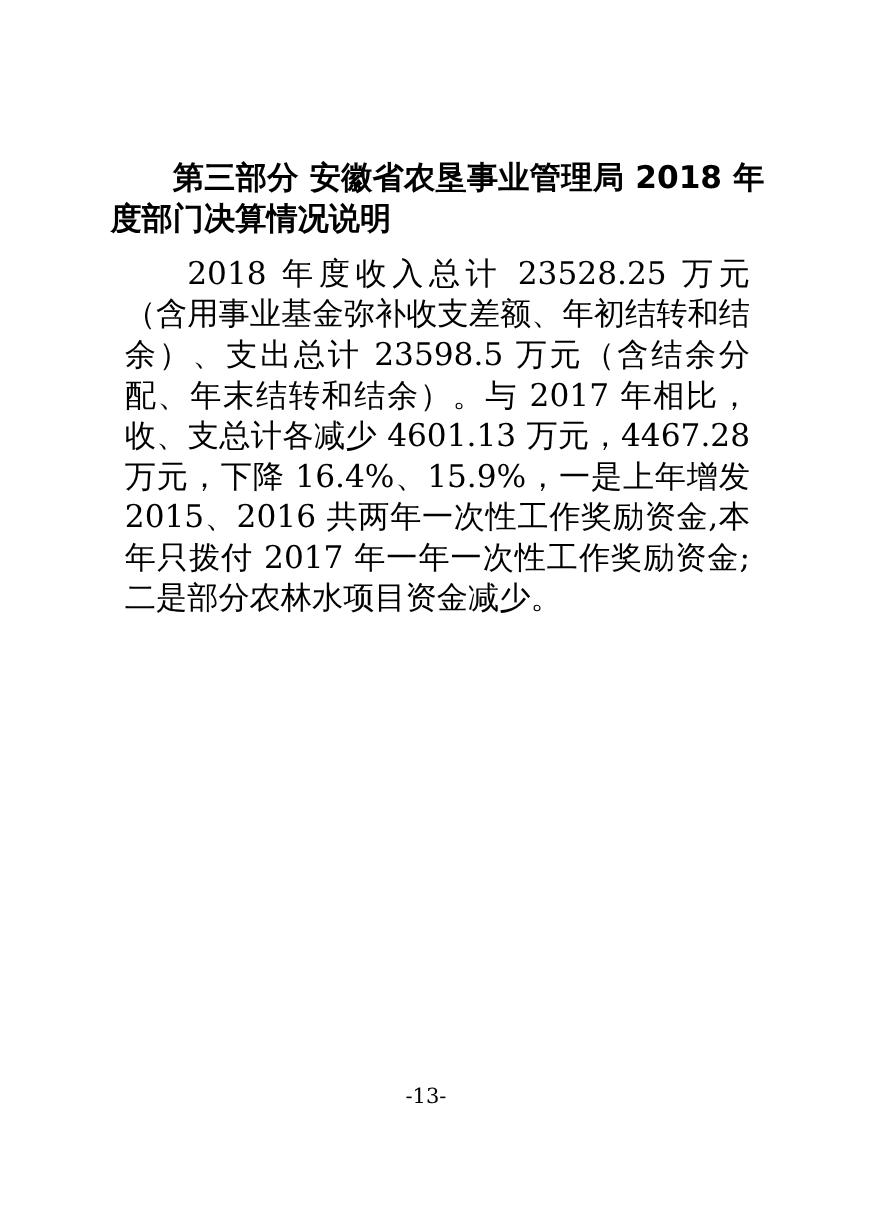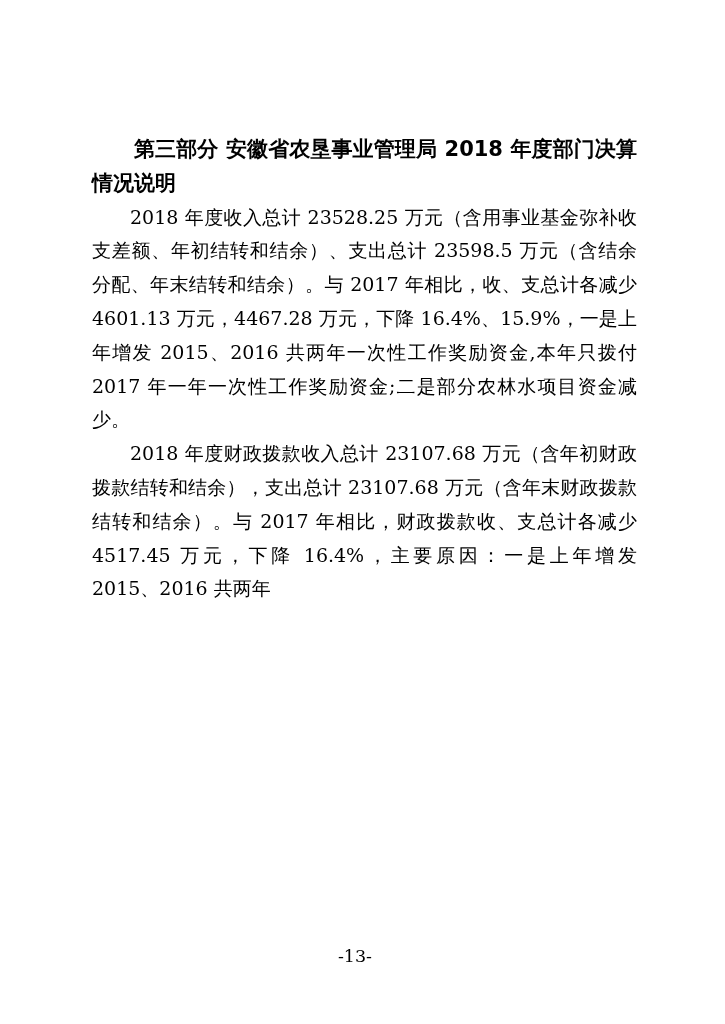--- a/index.html
+++ b/index.html
@@ -19,44 +19,44 @@
     height: 1024px;
     padding: 133px 88px 0 92px;
     background: #ffffff;
     color: #000000;
     font-family: "DejaVu Serif", "Liberation Serif", serif;
   }
   .doc-title {
     margin: 0;
     font-family: "DejaVu Sans", "Liberation Sans", sans-serif;
     font-weight: bold;
-    font-size: 21px;
+    font-size: 26px;
     line-height: 33.8px;
     text-indent: 2em;
     text-align: justify;
   }
   .sec-heading {
     margin: 0;
     font-family: "DejaVu Sans", "Liberation Sans", sans-serif;
     font-weight: bold;
     font-size: 19.5px;
     line-height: 33.8px;
     text-indent: 2em;
     text-align: left;
   }
   .body-para {
-    margin: 0;
-    font-size: 19px;
+    margin: 12px;
+    font-size: 26px;
     line-height: 33.8px;
     text-indent: 2em;
     text-align: justify;
   }
   .page-number {
     position: absolute;
-    top: 943px;
+    top: 901px;
     left: 0;
     width: 710px;
     text-align: center;
     font-size: 17.5px;
     line-height: 26px;
     font-family: "DejaVu Serif", "Liberation Serif", serif;
   }
 </style>
 </head>
 <body>
@@ -65,18 +65,17 @@
 
   <h1 class="doc-title">第三部分 安徽省农垦事业管理局 2018 年度部门决算情况说明</h1>
 
   <section>
     <p class="body-para">2018 年度收入总计 23528.25 万元（含用事业基金弥补收支差额、年初结转和结余）、支出总计 23598.5 万元（含结余分配、年末结转和结余）。与 2017 年相比，收、支总计各减少 4601.13 万元，4467.28 万元，下降 16.4%、15.9%，一是上年增发 2015、2016 共两年一次性工作奖励资金,本年只拨付 2017 年一年一次性工作奖励资金;二是部分农林水项目资金减少。</p>
   </section>
 
 
 
   <section>
-    <p class="body-para">2018 年度财政拨款收入总计 23107.68 万元（含年初财政拨款结转和结余），支出总计 23107.68 万元（含年末财政拨款结转和结余）。与 2017 年相比，财政拨款收、支总计各减少 4517.45 万元，下降 16.4%，主要原因：一是上年增发 2015、2016 共两年</p>
   </section>
 
   <div class="page-number">-13-</div>
 
 </div>
 
 </body></html>

